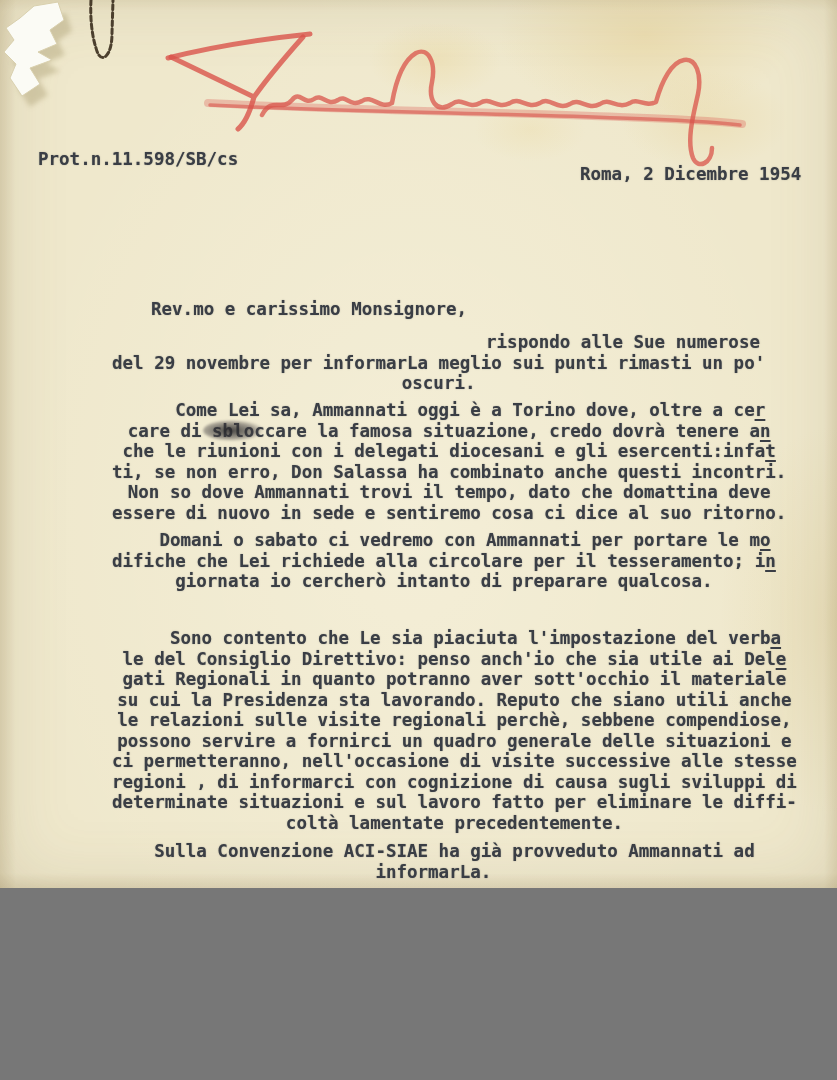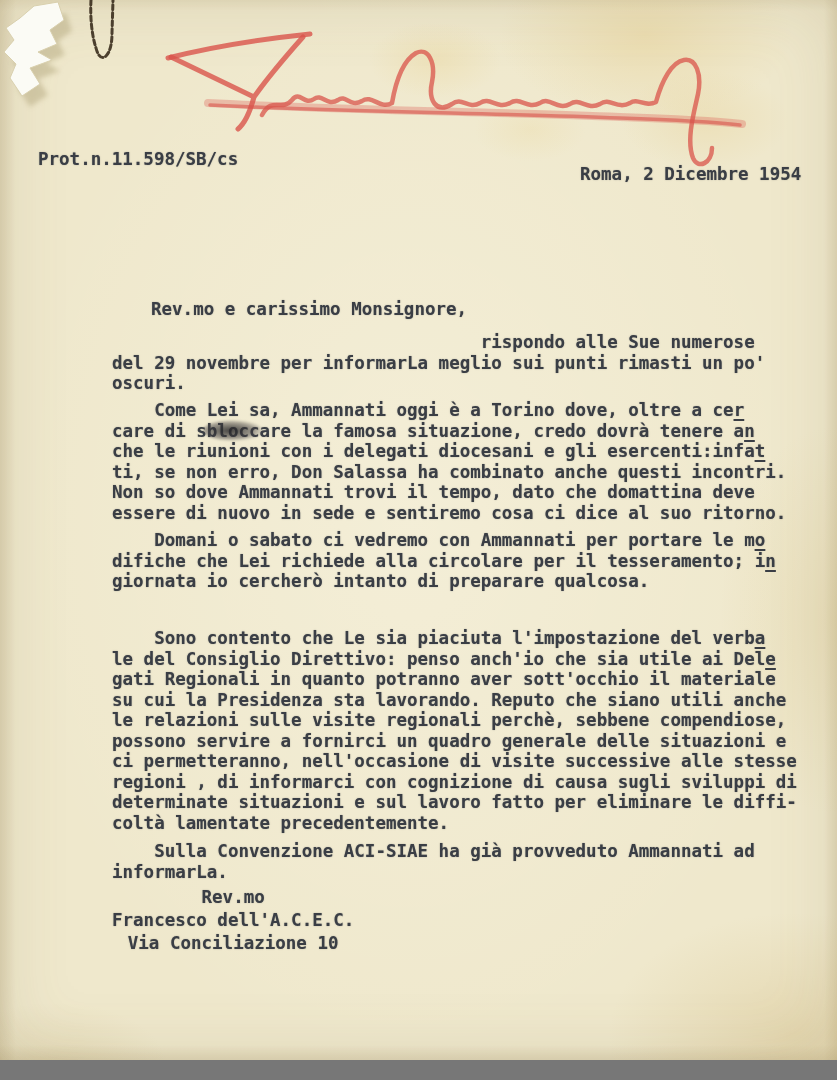--- a/index.html
+++ b/index.html
@@ -1,17 +1,17 @@
 <!DOCTYPE html>
 <html><head>
 <meta charset="utf-8">
 <style>
   html,body{margin:0;padding:0;background:#777;}
   .page{
-    position:relative;width:837px;height:1060px;overflow:hidden;
+    position:relative;width:837px;height:888px;overflow:hidden;
     background-color:#efe8cc;
     background-image:
       radial-gradient(ellipse 210px 120px at 645px 35px,  rgba(226,195,115,.30), transparent 70%),
       radial-gradient(ellipse 120px 70px  at 705px 120px, rgba(226,195,115,.22), transparent 70%),
       radial-gradient(ellipse 95px 55px   at 435px 60px,  rgba(230,202,120,.24), transparent 70%),
       radial-gradient(ellipse 80px 45px   at 530px 130px, rgba(230,202,120,.16), transparent 70%),
       radial-gradient(ellipse 260px 170px at 795px 1035px,rgba(200,170,100,.26), transparent 72%),
       radial-gradient(ellipse 160px 90px  at 55px 1065px, rgba(190,168,108,.18), transparent 70%),
       radial-gradient(ellipse 150px 260px at 832px 620px, rgba(205,180,110,.18), transparent 75%),
       radial-gradient(ellipse 520px 720px at 410px 520px, rgba(255,252,240,.30), transparent 78%),
@@ -26,21 +26,21 @@
   .typed{
     position:absolute;
     font:700 17.5px/20.5px "DejaVu Sans Mono","Liberation Mono",monospace;
     color:#3a3e45;white-space:pre;
     text-shadow:0 0 1.2px rgba(56,60,66,.5);
   }
   #prot{left:38px;top:149px;}
   #dateline{left:580px;top:164px;}
   #salutation{left:151px;top:299px;text-align:center;}
   #letter-body{left:112px;top:0;width:710px;height:1080px;}
-  .para{position:absolute;left:0;top:0;white-space:pre;}
+  .para{position:absolute;left:0;top:0;white-space:pre;text-align:center;}
   .para0{top:332px}.para1{top:400px}.para2{top:530px}.para3{top:628px}.para4{top:841px}
   .hyph{text-decoration:underline;text-decoration-thickness:2px;text-underline-offset:3px;}
   #recipient{left:112px;top:886px;line-height:23.2px;text-align:center;}
   #city{left:112px;top:981px;}
   .city-text{
     display:inline-block;padding:0 5px 2px 0;
     border-bottom:2px solid rgba(58,62,69,.8);
     text-decoration:underline;text-decoration-thickness:2px;text-underline-offset:4px;
   }
   .overlay{position:absolute;left:0;top:0;}

